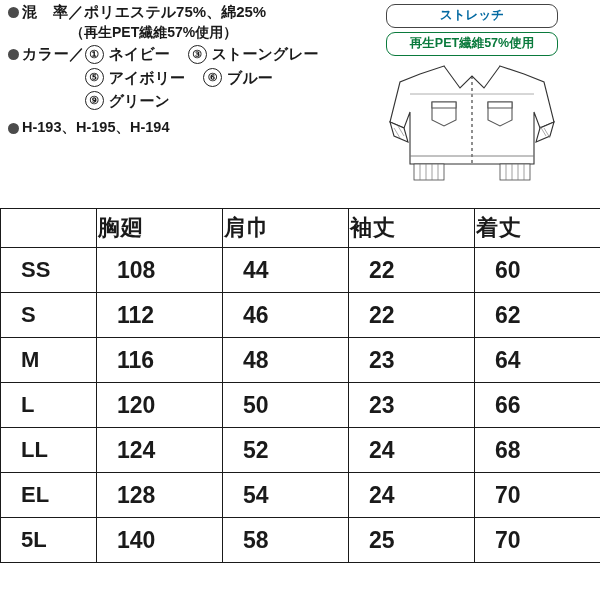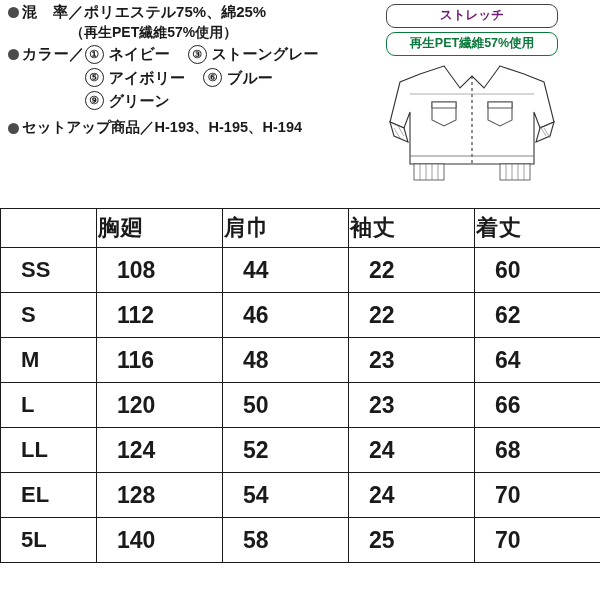--- a/index.html
+++ b/index.html
@@ -120,21 +120,21 @@
     text-align: center;
     border: 1px solid #444;
     border-radius: 9px;
     font-size: 12.5px;
     font-weight: bold;
     padding: 2px 0 3px;
     background: #fff;
   }
   .badge.stretch {
     margin-top: 4px;
-    color: #701a75;
+    color: #0369a1;
   }
   .badge.pet {
     margin-top: 4px;
     color: #0a7a3c;
     border-color: #0a7a3c;
   }
   .shirt-wrap {
     position: relative;
     margin-top: 4px;
     width: 248px;
@@ -215,21 +215,20 @@
           </div>
           <div class="color-line">
             <span class="cnum">⑨</span>
             <span class="cname">グリーン</span>
           </div>
         </div>
       </div>
 
       <div class="setup-row">
         <span class="bullet"></span>
-        <span class="setup-text">セットアップ商品／</span>
         <span class="setup-text">H-193、H-195、H-194</span>
       </div>
 
     </div>
 
     <div class="illus">
       <div class="badge stretch">ストレッチ</div>
       <div class="badge pet">再生PET繊維57%使用</div>
 
       <div class="shirt-wrap">

